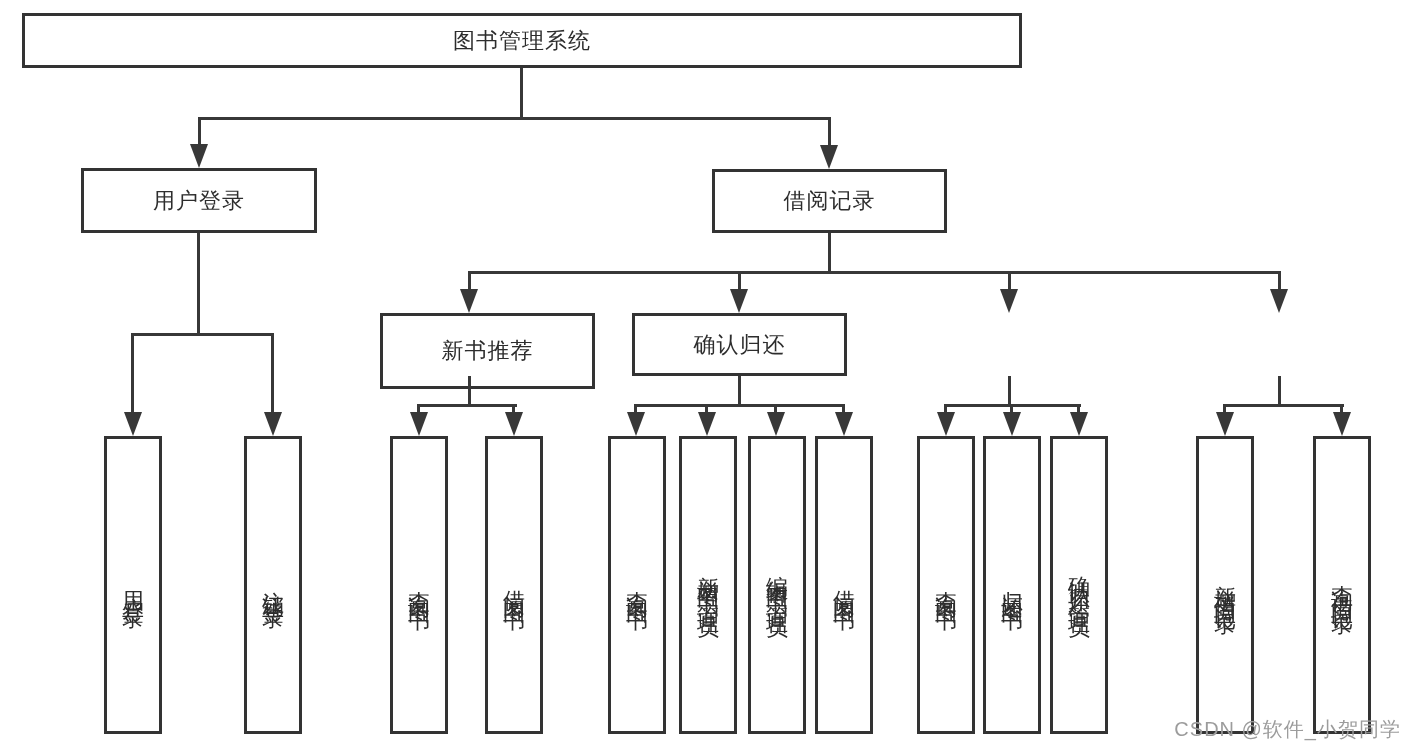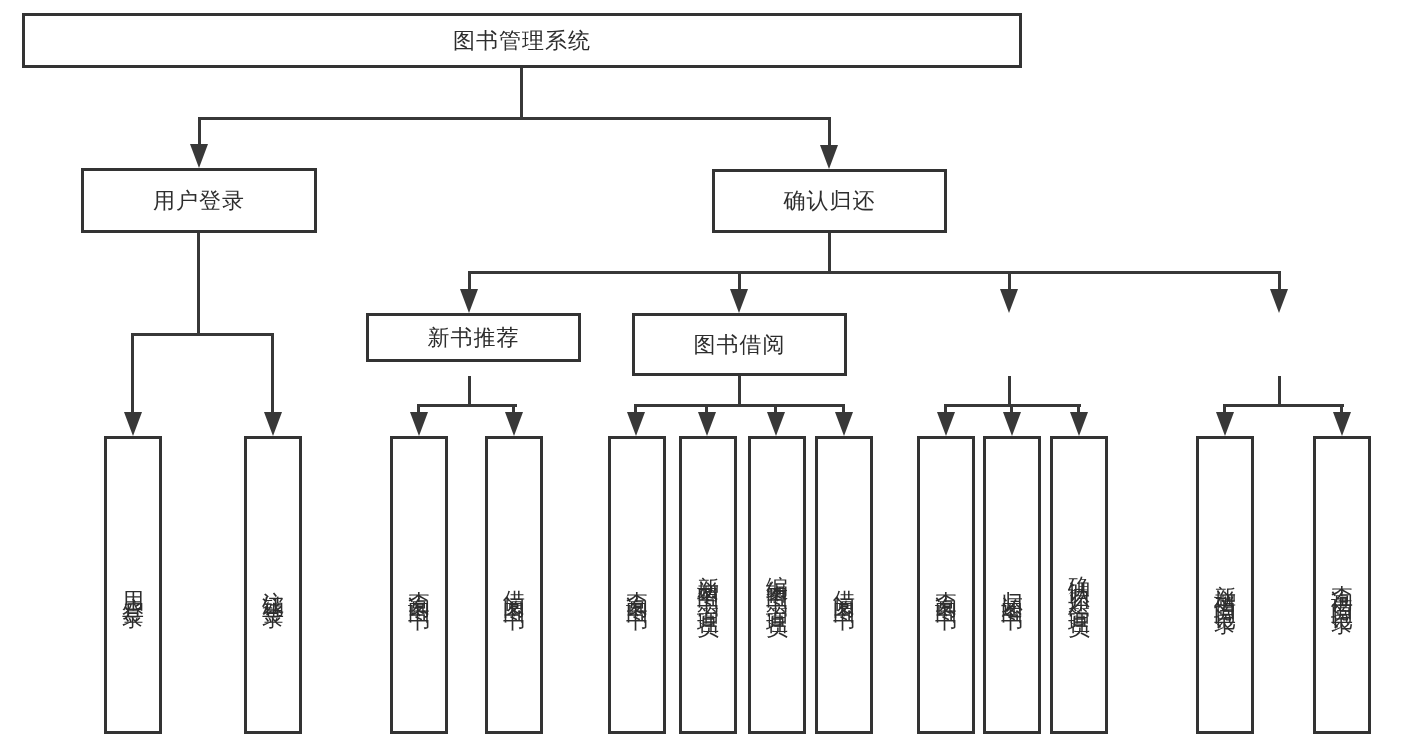--- a/index.html
+++ b/index.html
@@ -40,29 +40,29 @@
 
   <div class="hbox" style="left:22px;top:13px;width:1000px;height:55px">
     <span>图书管理系统</span>
   </div>
 
   <div class="hbox" style="left:81px;top:168px;width:236px;height:65px">
     <span>用户登录</span>
   </div>
 
   <div class="hbox" style="left:712px;top:169px;width:235px;height:64px">
-    <span>确认归还</span>
+    <span>借阅记录</span>
   </div>
 
-  <div class="hbox" style="left:366px;top:313px;width:215px;height:49px">
+  <div class="hbox" style="left:380px;top:313px;width:215px;height:76px">
     <span>新书推荐</span>
   </div>
 
   <div class="hbox" style="left:632px;top:313px;width:215px;height:63px">
-    <span>图书借阅</span>
+    <span>确认归还</span>
   </div>
 
 
 
   <div class="vbox" style="left:104px">
     <span>用户登录</span>
   </div>
   <div class="vbox" style="left:244px">
     <span>注销登录</span>
   </div>
@@ -156,14 +156,15 @@
   <div class="vline" style="left:1077px;top:404px;height:10px"></div>
   <div class="arrow" style="left:1070px;top:412px"></div>
 
   <div class="vline" style="left:1278px;top:376px;height:30px"></div>
   <div class="hline" style="left:1223px;top:404px;width:121px"></div>
   <div class="vline" style="left:1223px;top:404px;height:10px"></div>
   <div class="arrow" style="left:1216px;top:412px"></div>
   <div class="vline" style="left:1340px;top:404px;height:10px"></div>
   <div class="arrow" style="left:1333px;top:412px"></div>
 
+  <div class="watermark">CSDN @软件_小贺同学</div>
 
 </div>
 
 </body></html>

